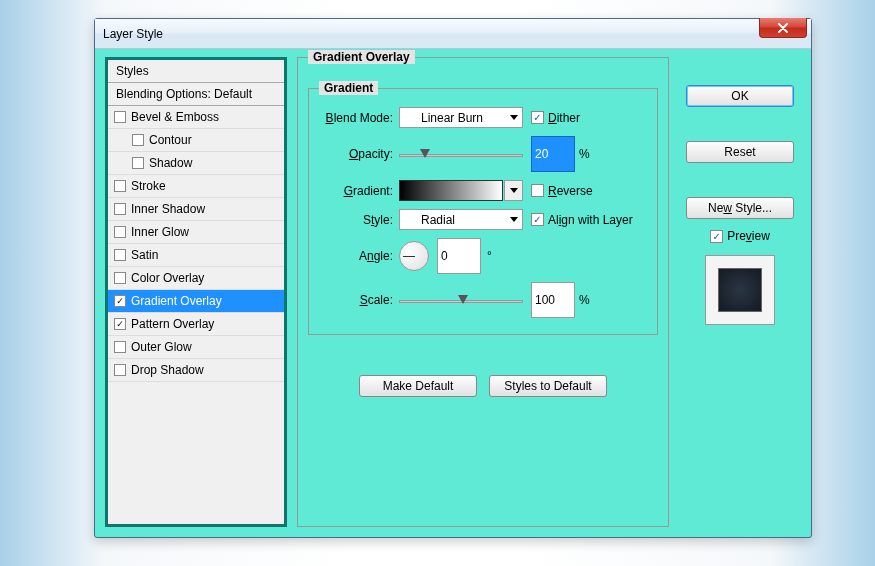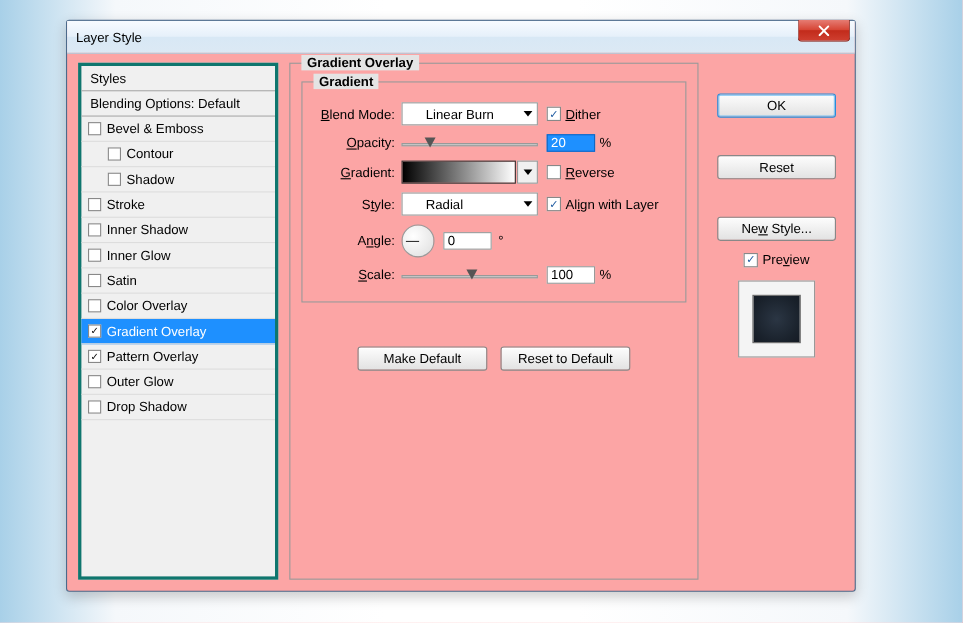--- a/index.html
+++ b/index.html
@@ -9,27 +9,27 @@
     color: #000;
     background: linear-gradient(to right, #a8d0e8 0%, #f5f8fb 12%, #ffffff 40%, #ffffff 60%, #f5f8fb 88%, #a8d0e8 100%);
     width: 875px;
     height: 566px;
     position: relative;
     overflow: hidden;
   }
 
   .window {
     position: absolute;
-    left: 60px;
+    left: 94px;
     top: 18px;
     width: 718px;
     height: 520px;
     border: 1px solid #4b6a8b;
     border-radius: 3px;
-    background: #fca5a5;
+    background: #5eead4;
     box-shadow: 0 4px 12px rgba(0,0,0,0.2);
   }
 
   .titlebar {
     height: 30px;
     background: linear-gradient(to bottom, #f7fbff 0%, #e6f0fa 48%, #d8e8f5 52%, #dce9f4 100%);
     border-bottom: 1px solid #b8c7d6;
     position: relative;
     display: flex;
     align-items: center;
@@ -128,21 +128,21 @@
   .fieldset .legend {
     position: absolute;
     top: -8px;
     left: 10px;
     background: #e4e4e4;
     padding: 0 5px;
     font-weight: bold;
     font-size: 12px;
   }
   .fieldset-inner {
-    margin-top: 2px;
+    margin-top: 16px;
   }
 
   .form-row {
     display: flex;
     align-items: center;
     margin: 8px 0;
   }
   .form-label {
     width: 80px;
     text-align: right;
@@ -228,21 +228,21 @@
     position: absolute;
     top: -6px;
     width: 0; height: 0;
     border-left: 5px solid transparent;
     border-right: 5px solid transparent;
     border-top: 9px solid #555;
   }
 
   .num-input {
     width: 44px;
-    height: 16px;
+    height: 36px;
     border: 1px solid #999;
     background: #fff;
     padding: 1px 3px;
     font-size: 12px;
     font-family: inherit;
   }
   .num-input.hl { background: #1e90ff; color:#fff; border-color:#1267c3;}
 
   .angle-dial {
     width: 30px;
@@ -453,21 +453,21 @@
             </div>
             <span style="width:8px;"></span>
             <input class="num-input" value="100" style="">
             <span style="margin-left:4px;">%</span>
           </div>
 
         </div>
 
         <div class="defaults-row">
           <button class="btn">Make Default</button>
-          <button class="btn">Reset to Default</button>
+          <button class="btn">Styles to Default</button>
         </div>
 
       </div>
     </div>
 
     <div class="side-right">
       <button class="btn default">OK</button>
       <button class="btn">Reset</button>
       <button class="btn">
           <span>Ne<span style="text-decoration:underline;">w</span> Style...</span>

